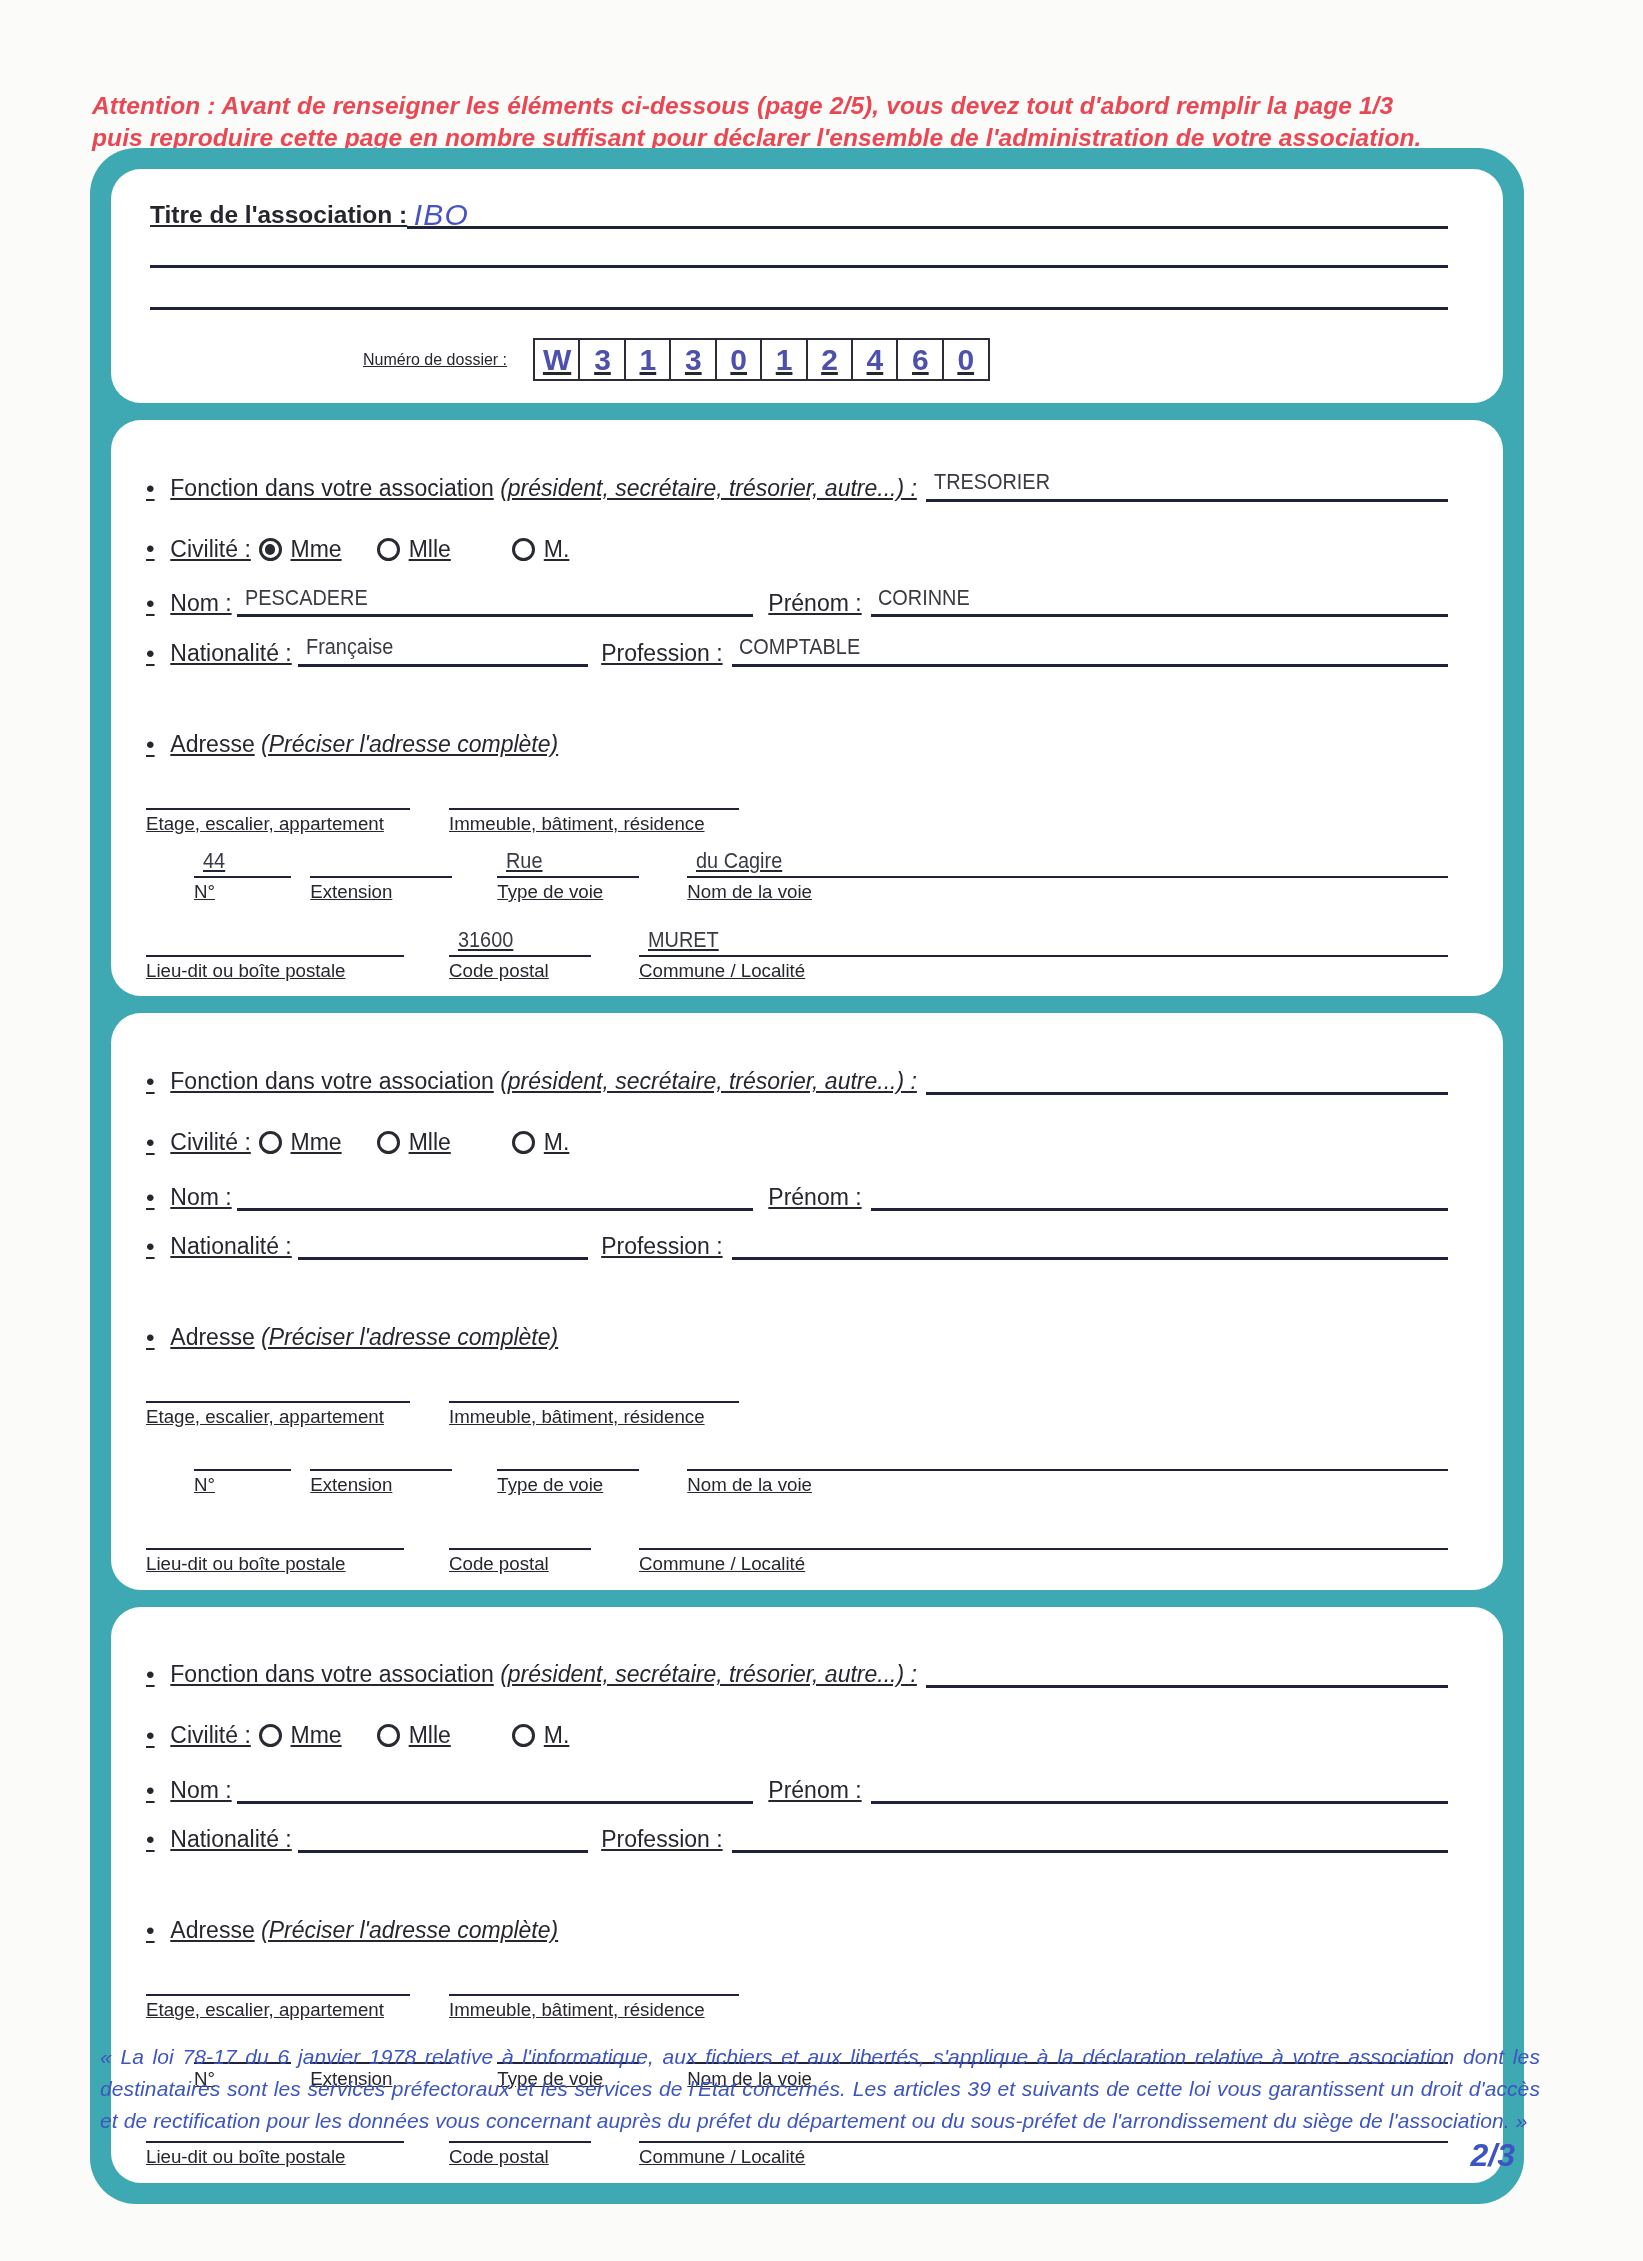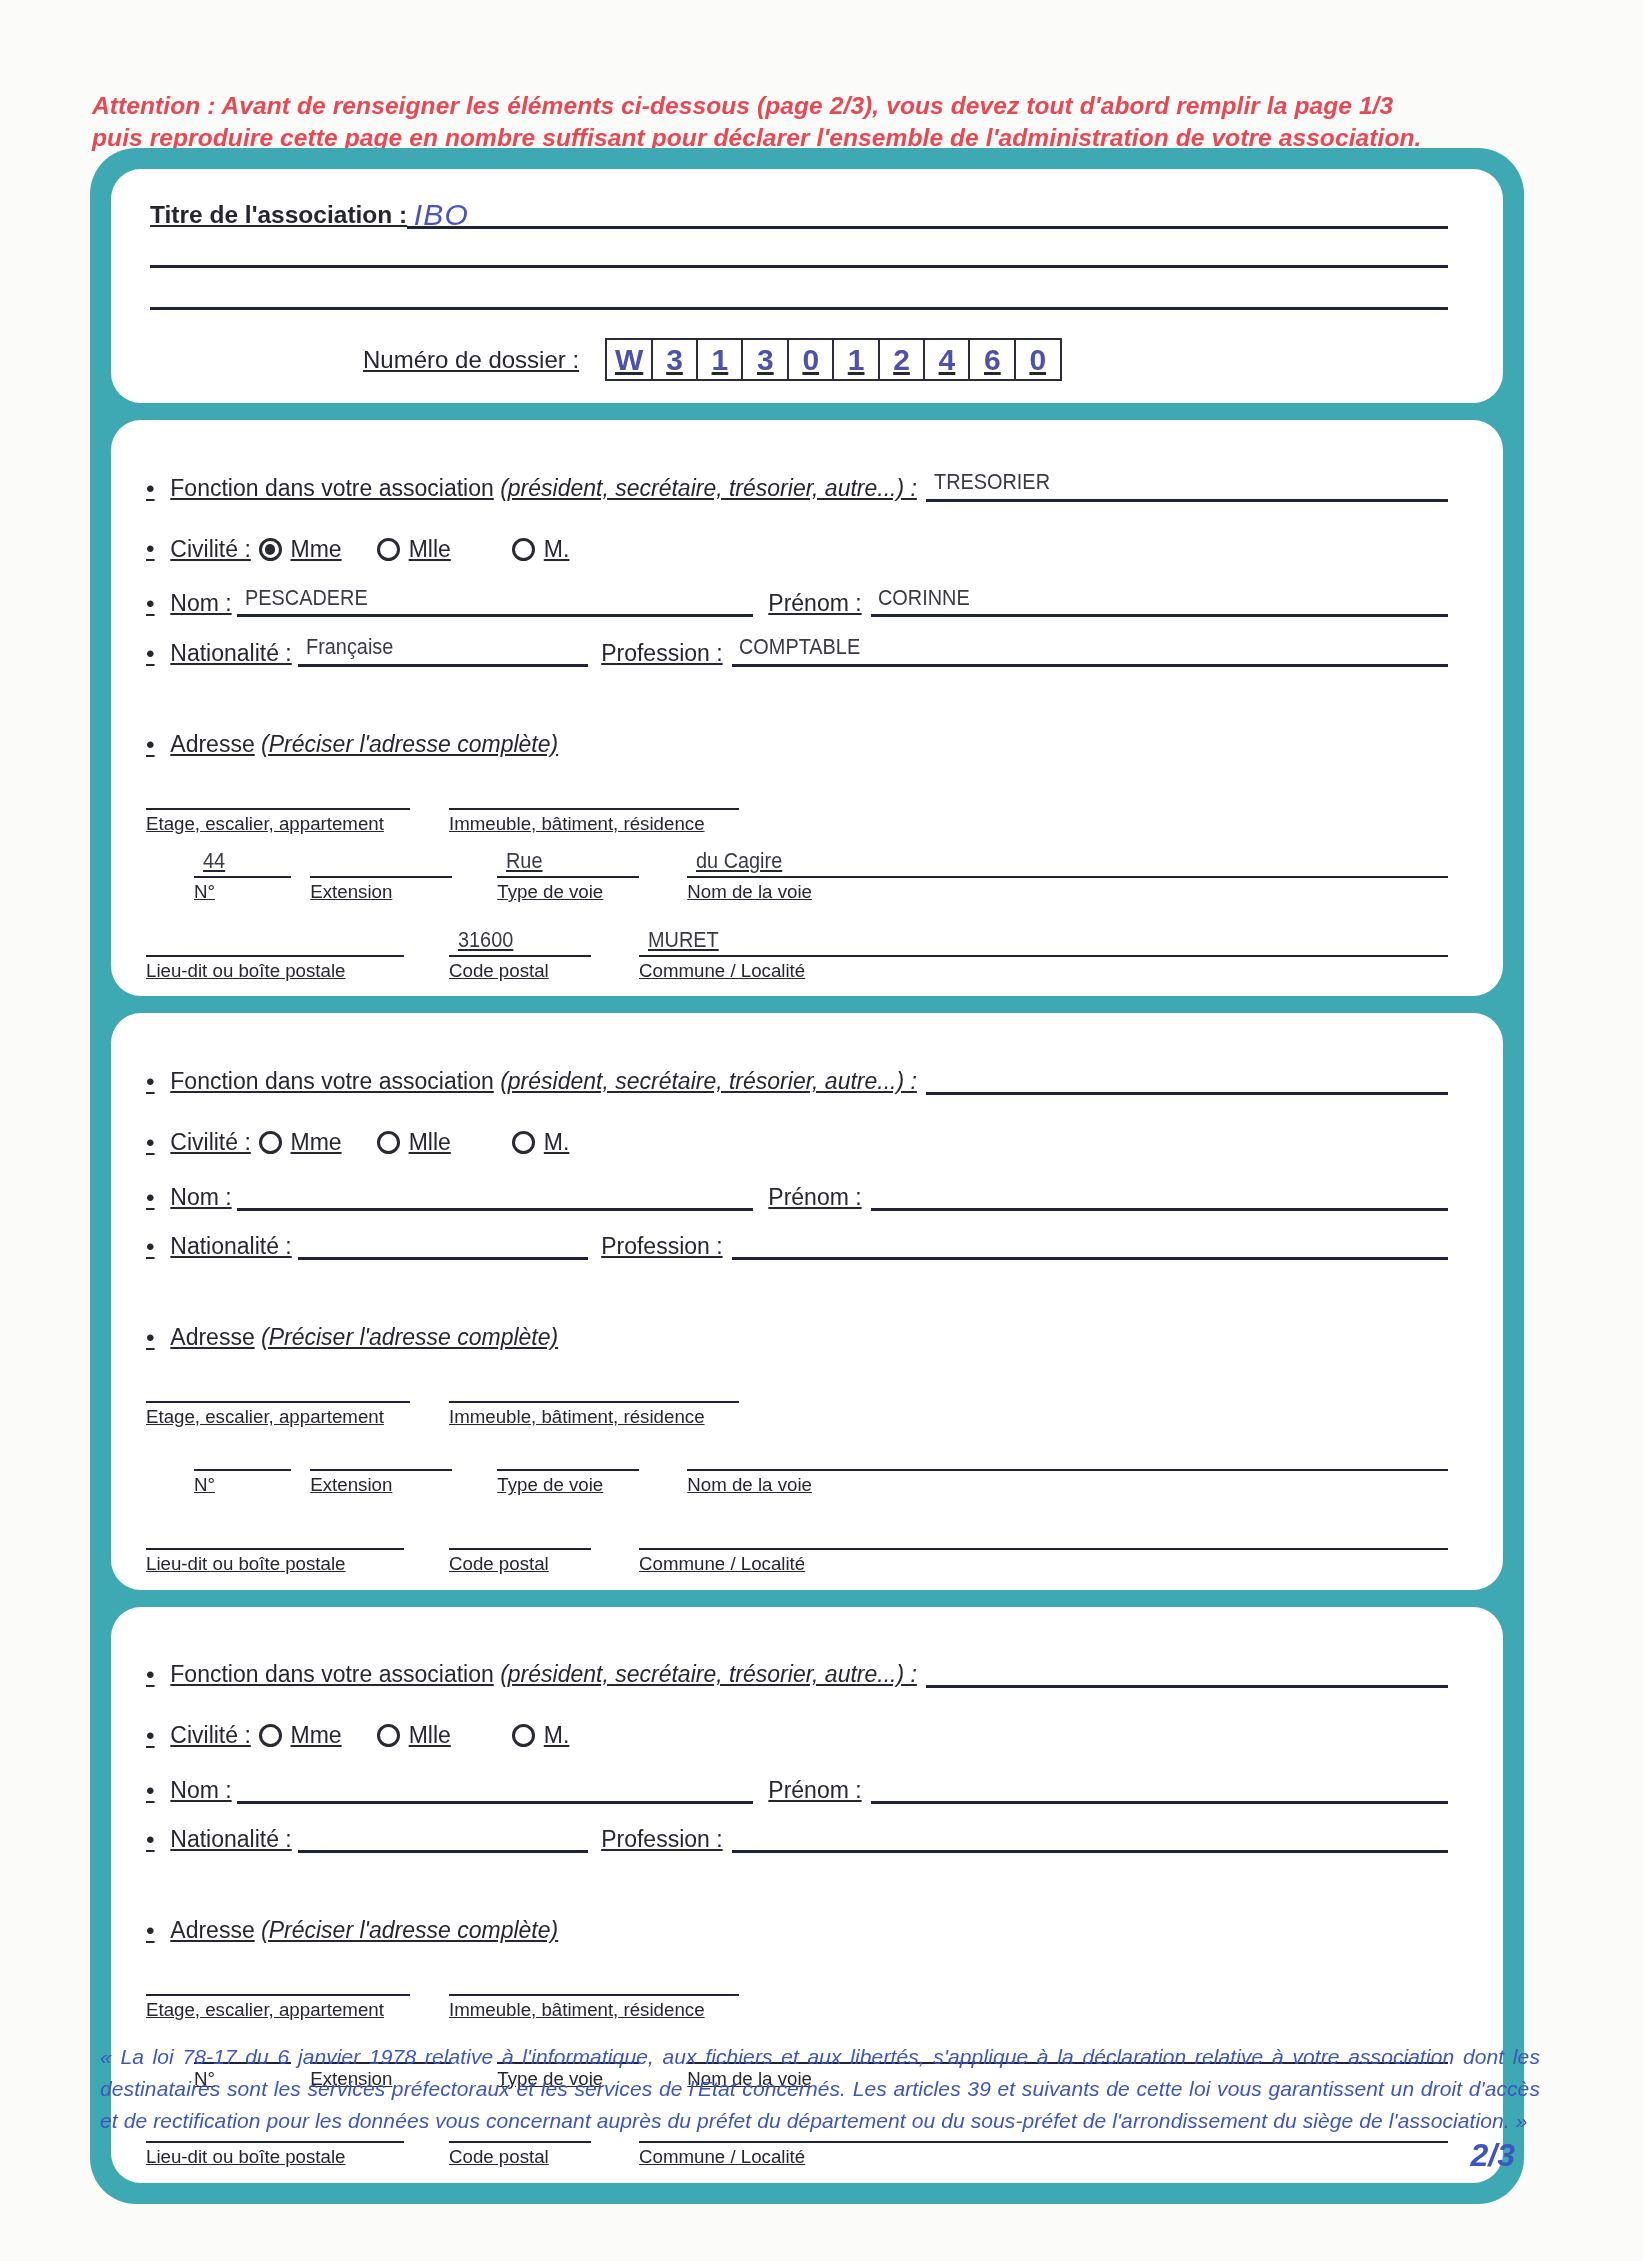--- a/index.html
+++ b/index.html
@@ -50,21 +50,21 @@
     border-bottom:3.2px solid var(--line);
   }
   .vline .handwritten{
     position:absolute;left:6.4px;bottom:-6.4px;
     font-size:30px;color:var(--hand);font-style:italic;letter-spacing:1.3px;
   }
   .blank{height:0;border-bottom:3.2px solid var(--line);}
   .blank.b1{margin-top:36px;}
   .blank.b2{margin-top:39px;}
   .drow{display:flex;align-items:center;margin-top:28px;}
-  .dossier-label{margin-left:213px;font-size:24px;white-space:nowrap;text-align:center;}
+  .dossier-label{margin-left:213px;font-size:16px;white-space:nowrap;text-align:center;}
   .dboxes{display:flex;margin-left:26px;}
   .dcell{
     width:48px;height:43px;border:2.6px solid #2c2c38;margin-left:-2.6px;
     display:flex;align-items:center;justify-content:center;
     font-size:30px;font-weight:bold;color:var(--digit);background:#fff;
   }
   .dcell:first-child{margin-left:0;}
 
   
   .card-member{padding:23px 55px 15.5px 35px;display:flex;flex-direction:column;}
@@ -130,21 +130,21 @@
   }
   .pagenum{
     position:absolute;top:2137px;right:128px;
     font-size:32px;font-weight:bold;font-style:italic;color:var(--blue);
   }
 </style>
 </head>
 <body>
 
 <div class="warning">
-  <div>Attention : Avant de renseigner les éléments ci-dessous (page 2/3), vous devez tout d'abord remplir la page 1/3</div>
+  <div>Attention : Avant de renseigner les éléments ci-dessous (page 2/5), vous devez tout d'abord remplir la page 1/3</div>
   <div>puis reproduire cette page en nombre suffisant pour déclarer l'ensemble de l'administration de votre association.</div>
 </div>
 
 <div class="frame">
 
   <section class="card card-title">
     <div class="trow">
       <span class="title-label">Titre de l'association :</span>
       <span class="vline">
         <span class="handwritten">IBO</span>

